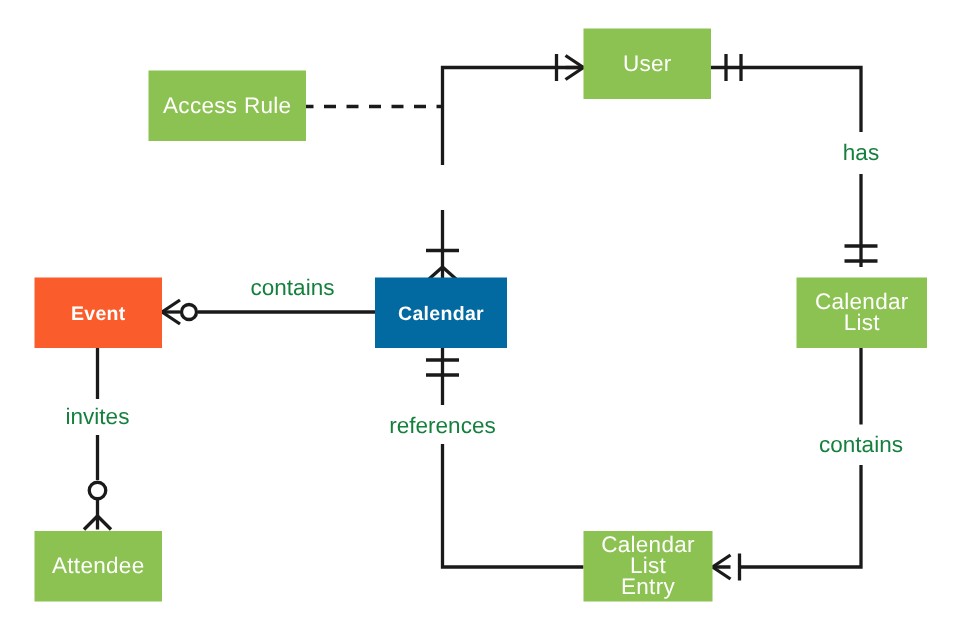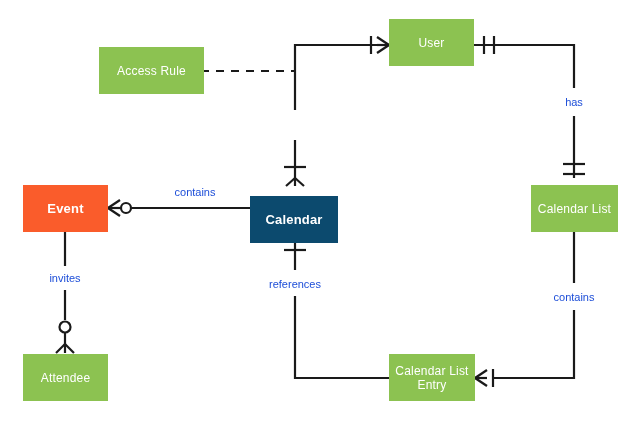--- a/index.html
+++ b/index.html
@@ -22,34 +22,34 @@
     width: 642px;
     height: 423px;
   }
   .entity-box {
     position: absolute;
     display: flex;
     align-items: center;
     justify-content: center;
     text-align: center;
     color: #ffffff;
-    font-size: 12px;
+    font-size: 15px;
     line-height: 14px;
     letter-spacing: 0.2px;
     box-sizing: border-box;
     padding: 2px 4px;
   }
   .entity-box.primary {
     font-size: 13px;
     font-weight: bold;
   }
   .edge-label {
     position: absolute;
-    color: #1d4ed8;
-    font-size: 11px;
+    color: #15803d;
+    font-size: 15px;
     line-height: 15px;
     white-space: nowrap;
     transform: translate(-50%, -50%);
     background: #ffffff;
     padding: 0 3px;
   }
 </style>
 </head>
 <body>
 
@@ -151,21 +151,21 @@
   </div>
 
   <div class="entity-box" style="left:531px; top:185px; width:87px; height:47px; background:#8cc251;">
     <span>Calendar List</span>
   </div>
 
   <div class="entity-box primary" style="left:23px; top:185px; width:85px; height:47px; background:#fa5c2b;">
     <span>Event</span>
   </div>
 
-  <div class="entity-box primary" style="left:250px; top:196px; width:88px; height:47px; background:#0c4a6e;">
+  <div class="entity-box primary" style="left:250px; top:185px; width:88px; height:47px; background:#0369a1;">
     <span>Calendar</span>
   </div>
 
   <div class="entity-box" style="left:23px; top:354px; width:85px; height:47px; background:#8cc251;">
     <span>Attendee</span>
   </div>
 
   <div class="entity-box" style="left:389px; top:354px; width:86px; height:47px; background:#8cc251;">
     <span style="white-space:pre-line;">Calendar List
 Entry</span>

